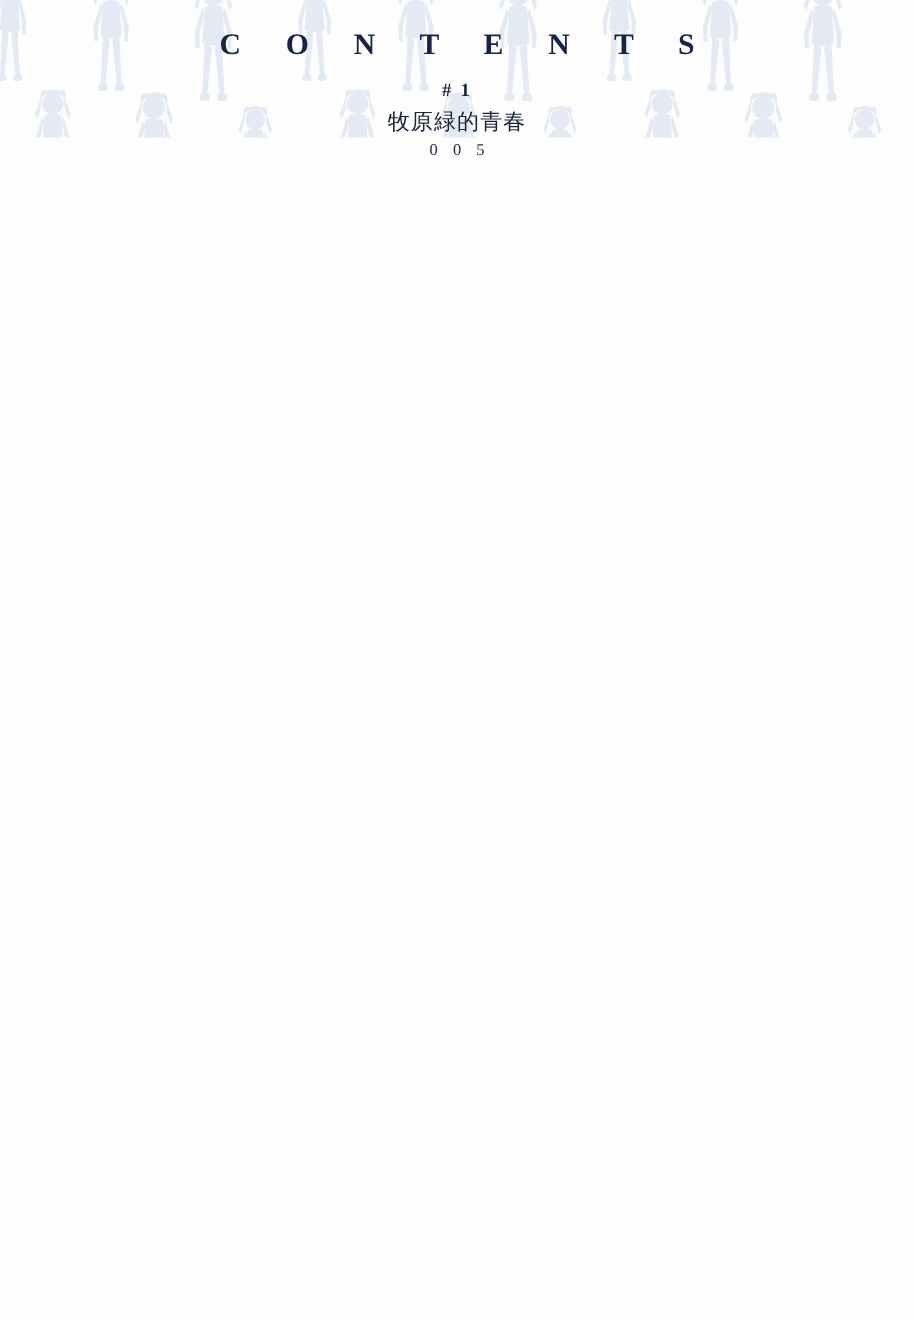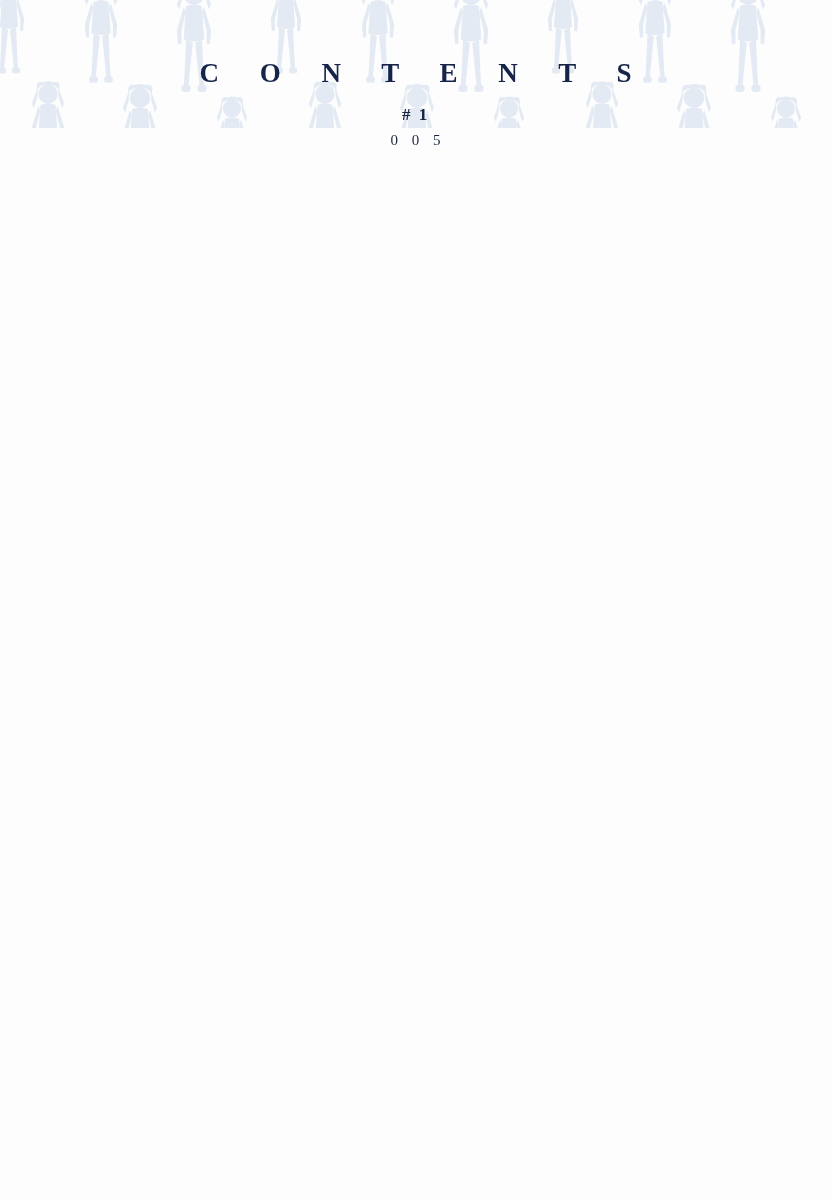--- a/index.html
+++ b/index.html
@@ -40,21 +40,21 @@
   .content {
     position: relative;
     z-index: 2;
     width: 831px;
     height: 1200px;
     text-align: center;
   }
 
   .contents-title {
     margin: 0;
-    padding-top: 58px;
+    padding-top: 25px;
     font-family: "Liberation Serif", serif;
     font-size: 27px;
     font-weight: bold;
     letter-spacing: 17px;
     color: #16244a;
     text-indent: 17px;
   }
 
   .entries {
     margin-top: 14px;
@@ -1778,19 +1778,20 @@
     </div>
 
   <div class="content">
 
     <h1 class="contents-title">C O N T E N T S</h1>
 
     <div class="entries">
 
       <div class="entry">
         <div class="num"># 1</div>
+        <div class="title">牧原緑的青春</div>
         <div class="page">0 0 5</div>
       </div>
 
     </div>
 
   </div>
 </div>
 
 </body></html>

